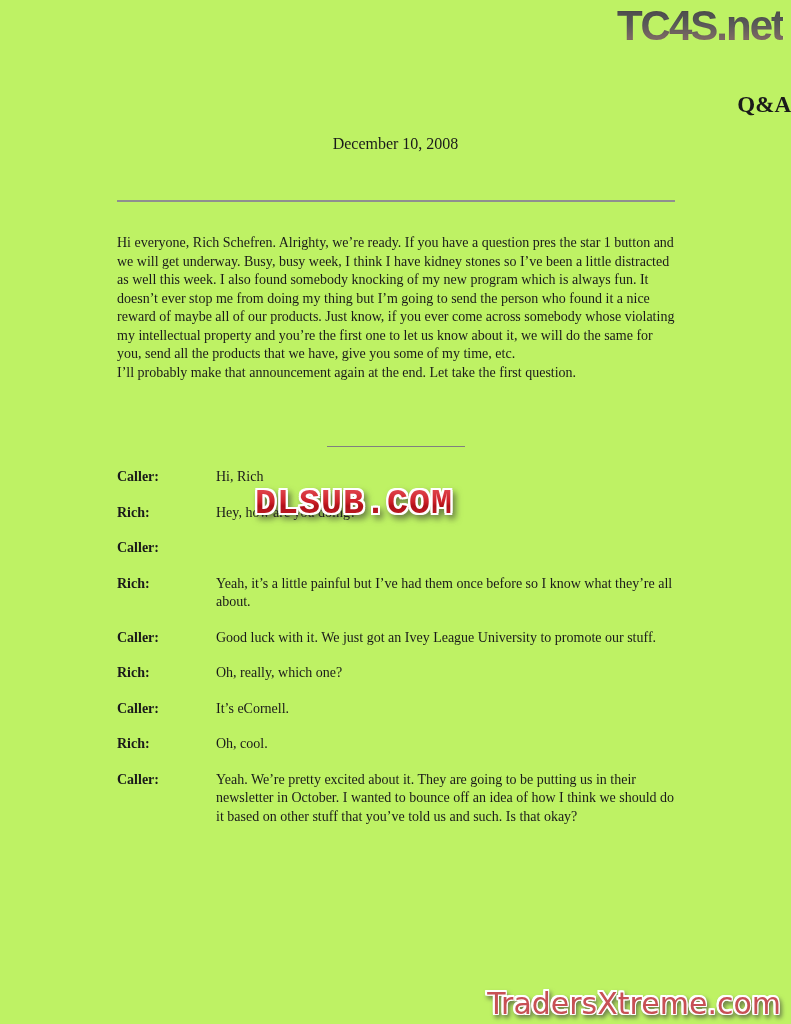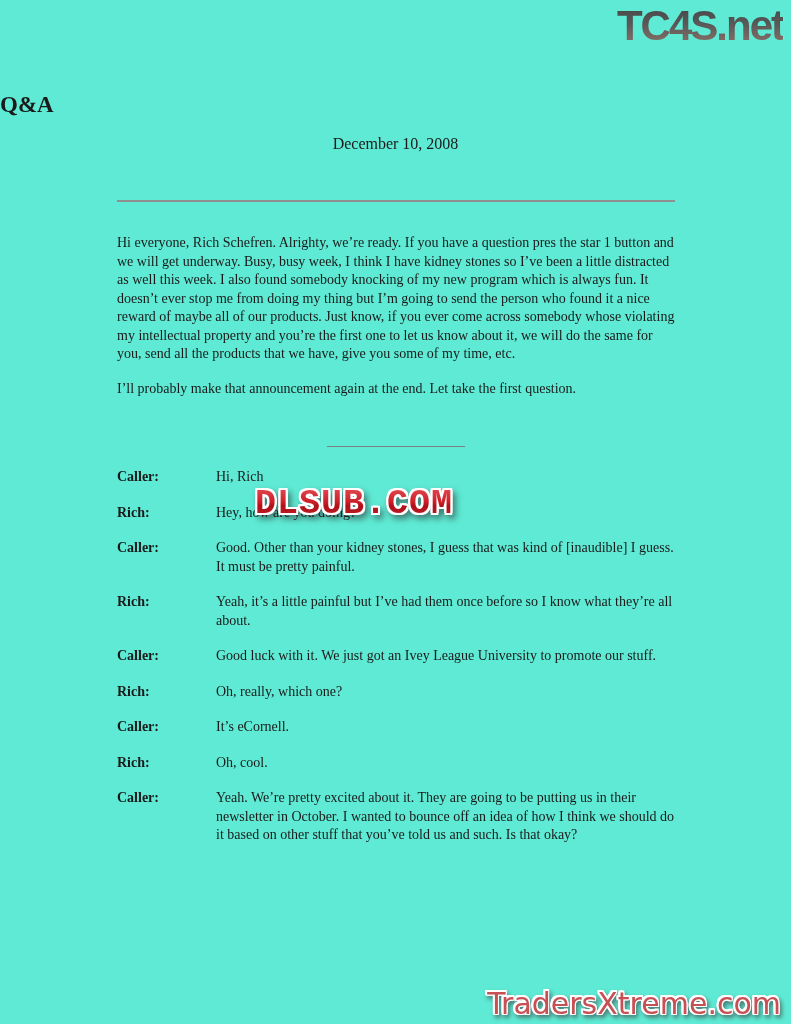--- a/index.html
+++ b/index.html
@@ -1,21 +1,21 @@
 <!DOCTYPE html>
 <html><head>
 <meta charset="utf-8">
 <style>
   * { margin: 0; padding: 0; box-sizing: border-box; }
   html, body { background: #e8e8e8; }
   .page {
     position: relative;
     width: 791px;
     height: 1024px;
-    background: #5eead4;
+    background: #bef264;
     font-family: "Liberation Serif", serif;
     color: #1a1a1a;
     overflow: hidden;
     margin: 0 auto;
   }
   
   .logo-top {
     position: absolute;
     top: 2px;
     right: 8px;
@@ -28,21 +28,21 @@
     -webkit-background-clip: text;
     background-clip: text;
     -webkit-text-fill-color: transparent;
     text-shadow: 0 0 1px rgba(255,255,255,0.15);
   }
   .doc-title {
     position: absolute;
     top: 92px;
     left: 0;
     width: 100%;
-    text-align: left;
+    text-align: right;
     font-size: 23px;
     font-weight: bold;
   }
   .doc-date {
     position: absolute;
     top: 135px;
     left: 0;
     width: 100%;
     text-align: center;
     font-size: 16px;
@@ -56,21 +56,21 @@
     border-top: 2px solid #8f8f8f;
   }
   .intro {
     position: absolute;
     top: 234px;
     left: 117px;
     width: 562px;
     font-size: 14px;
     line-height: 18.5px;
   }
-  .intro p + p { margin-top: 16px; }
+  .intro p + p { }
   .divider-short {
     position: absolute;
     top: 446px;
     left: 327px;
     width: 138px;
     border: none;
     border-top: 1px solid #808080;
   }
   .dialogue {
     position: absolute;
@@ -141,21 +141,20 @@
     <div class="dlg-row">
       <span class="dlg-speaker">Caller:</span>
       <span class="dlg-text">Hi, Rich</span>
     </div>
     <div class="dlg-row">
       <span class="dlg-speaker">Rich:</span>
       <span class="dlg-text">Hey, how are you doing?</span>
     </div>
     <div class="dlg-row">
       <span class="dlg-speaker">Caller:</span>
-      <span class="dlg-text">Good. Other than your kidney stones, I guess that was kind of [inaudible] I guess. It must be pretty painful.</span>
     </div>
     <div class="dlg-row">
       <span class="dlg-speaker">Rich:</span>
       <span class="dlg-text">Yeah, it’s a little painful but I’ve had them once before so I know what they’re all about.</span>
     </div>
     <div class="dlg-row">
       <span class="dlg-speaker">Caller:</span>
       <span class="dlg-text">Good luck with it. We just got an Ivey League University to promote our stuff.</span>
     </div>
     <div class="dlg-row">

